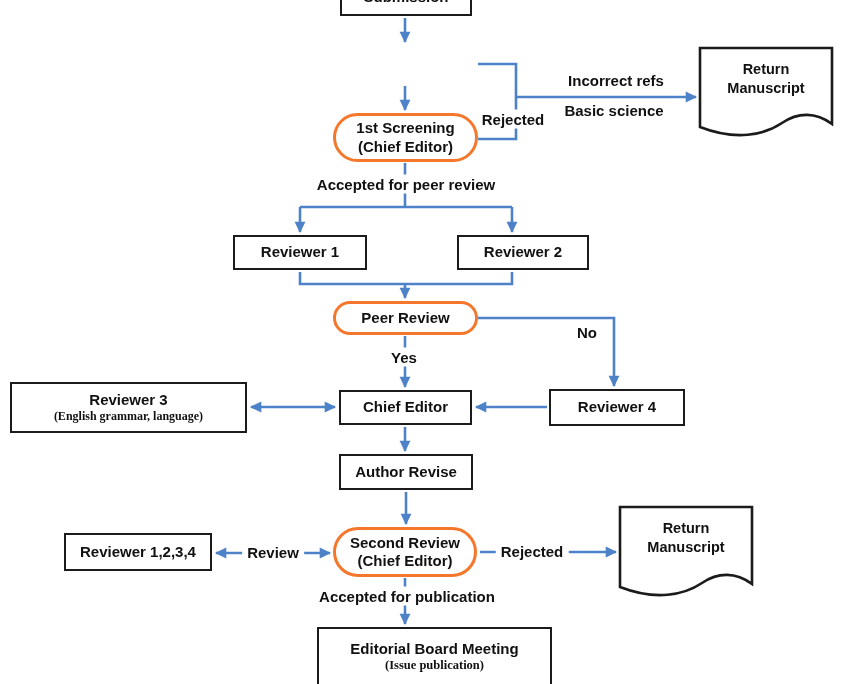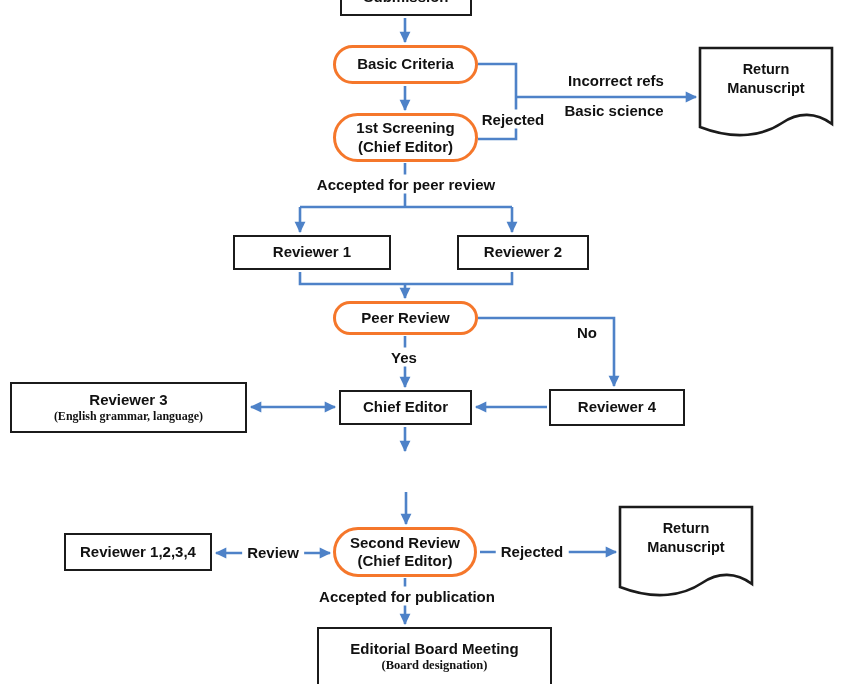--- a/index.html
+++ b/index.html
@@ -82,35 +82,32 @@
     <line class="wire" x1="274" y1="553" x2="330" y2="553" marker-end="url(#arr)"></line>
     <line class="wire" x1="480" y1="552" x2="616" y2="552" marker-end="url(#arr)"></line>
     <line class="wire" x1="405" y1="578" x2="405" y2="624" marker-end="url(#arr)"></line>
     <line class="wire" x1="405" y1="679" x2="405" y2="686"></line>
   </svg>
 
   <div class="node box" style="left:340px;top:-22px;width:132px;height:38px;">
     <span>Submission</span>
   </div>
 
-  <div class="node stadium" style="left:333px;top:45px;width:145px;height:39px;border-radius:20px;">
-    <span>Basic Criteria</span>
-  </div>
 
   <div class="node stadium" style="left:333px;top:113px;width:145px;height:49px;border-radius:25px;">
     <span>1st Screening</span>
     <span>(Chief Editor)</span>
   </div>
 
   <div class="doc-text" style="left:700px;top:60px;width:132px;">
     <div>Return</div>
     <div>Manuscript</div>
   </div>
 
-  <div class="node box" style="left:233px;top:235px;width:158px;height:35px;">
+  <div class="node box" style="left:233px;top:235px;width:134px;height:35px;">
     <span>Reviewer 1</span>
   </div>
 
   <div class="node box" style="left:445px;top:235px;width:132px;height:35px;margin-left:12px;">
     <span>Reviewer 2</span>
   </div>
 
   <div class="node stadium" style="left:333px;top:301px;width:145px;height:34px;border-radius:17px;">
     <span>Peer Review</span>
   </div>
@@ -121,38 +118,41 @@
   </div>
 
   <div class="node box" style="left:339px;top:390px;width:133px;height:35px;">
     <span>Chief Editor</span>
   </div>
 
   <div class="node box" style="left:549px;top:389px;width:136px;height:37px;">
     <span>Reviewer 4</span>
   </div>
 
+  <div class="node box" style="left:339px;top:454px;width:134px;height:36px;">
+    <span>Author Revise</span>
+  </div>
 
   <div class="node stadium" style="left:333px;top:527px;width:144px;height:50px;border-radius:25px;">
     <span>Second Review</span>
     <span>(Chief Editor)</span>
   </div>
 
   <div class="node box" style="left:64px;top:533px;width:148px;height:38px;">
     <span>Reviewer 1,2,3,4</span>
   </div>
 
   <div class="doc-text" style="left:620px;top:519px;width:132px;">
     <div>Return</div>
     <div>Manuscript</div>
   </div>
 
   <div class="node box" style="left:288px;top:627px;width:235px;height:59px;margin-left:29px;">
     <span>Editorial Board Meeting</span>
-    <span class="sub" style="font-size:12.5px;">(Board designation)</span>
+    <span class="sub" style="font-size:12.5px;">(Issue publication)</span>
   </div>
 
   <div class="edge-label on-line" style="left:513px;top:119px;">Rejected</div>
   <div class="edge-label" style="left:616px;top:80px;">Incorrect refs</div>
   <div class="edge-label" style="left:614px;top:110px;">Basic science</div>
   <div class="edge-label on-line" style="left:406px;top:184px;">Accepted for peer review</div>
   <div class="edge-label on-line" style="left:404px;top:357px;">Yes</div>
   <div class="edge-label on-line" style="left:587px;top:332px;">No</div>
   <div class="edge-label on-line" style="left:273px;top:552px;">Review</div>
   <div class="edge-label on-line" style="left:532px;top:551px;">Rejected</div>

